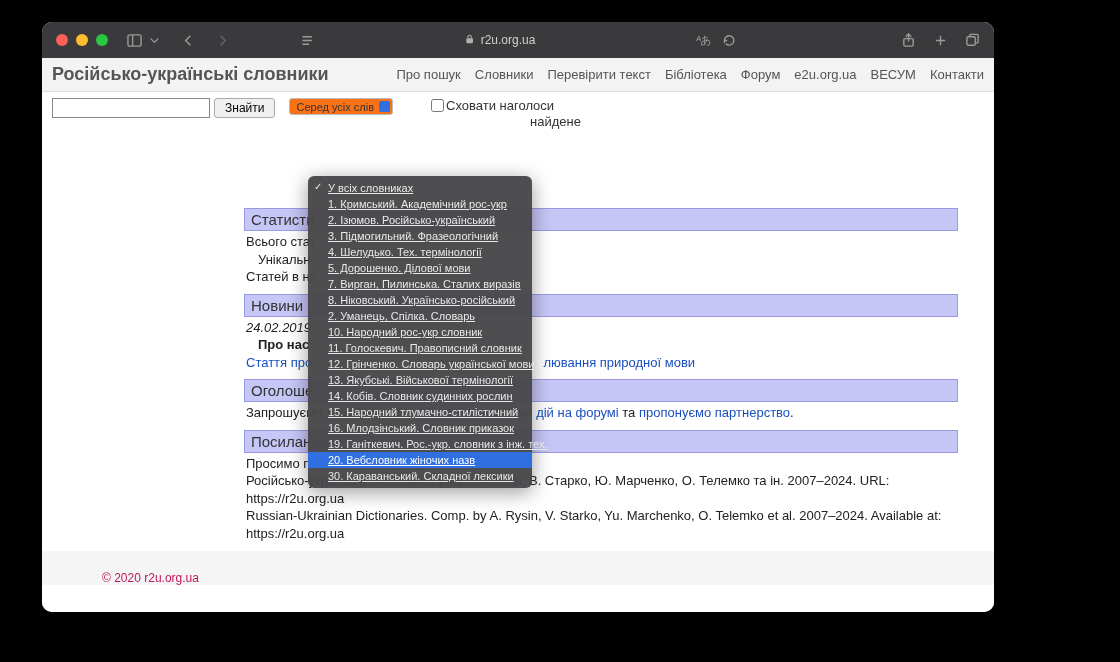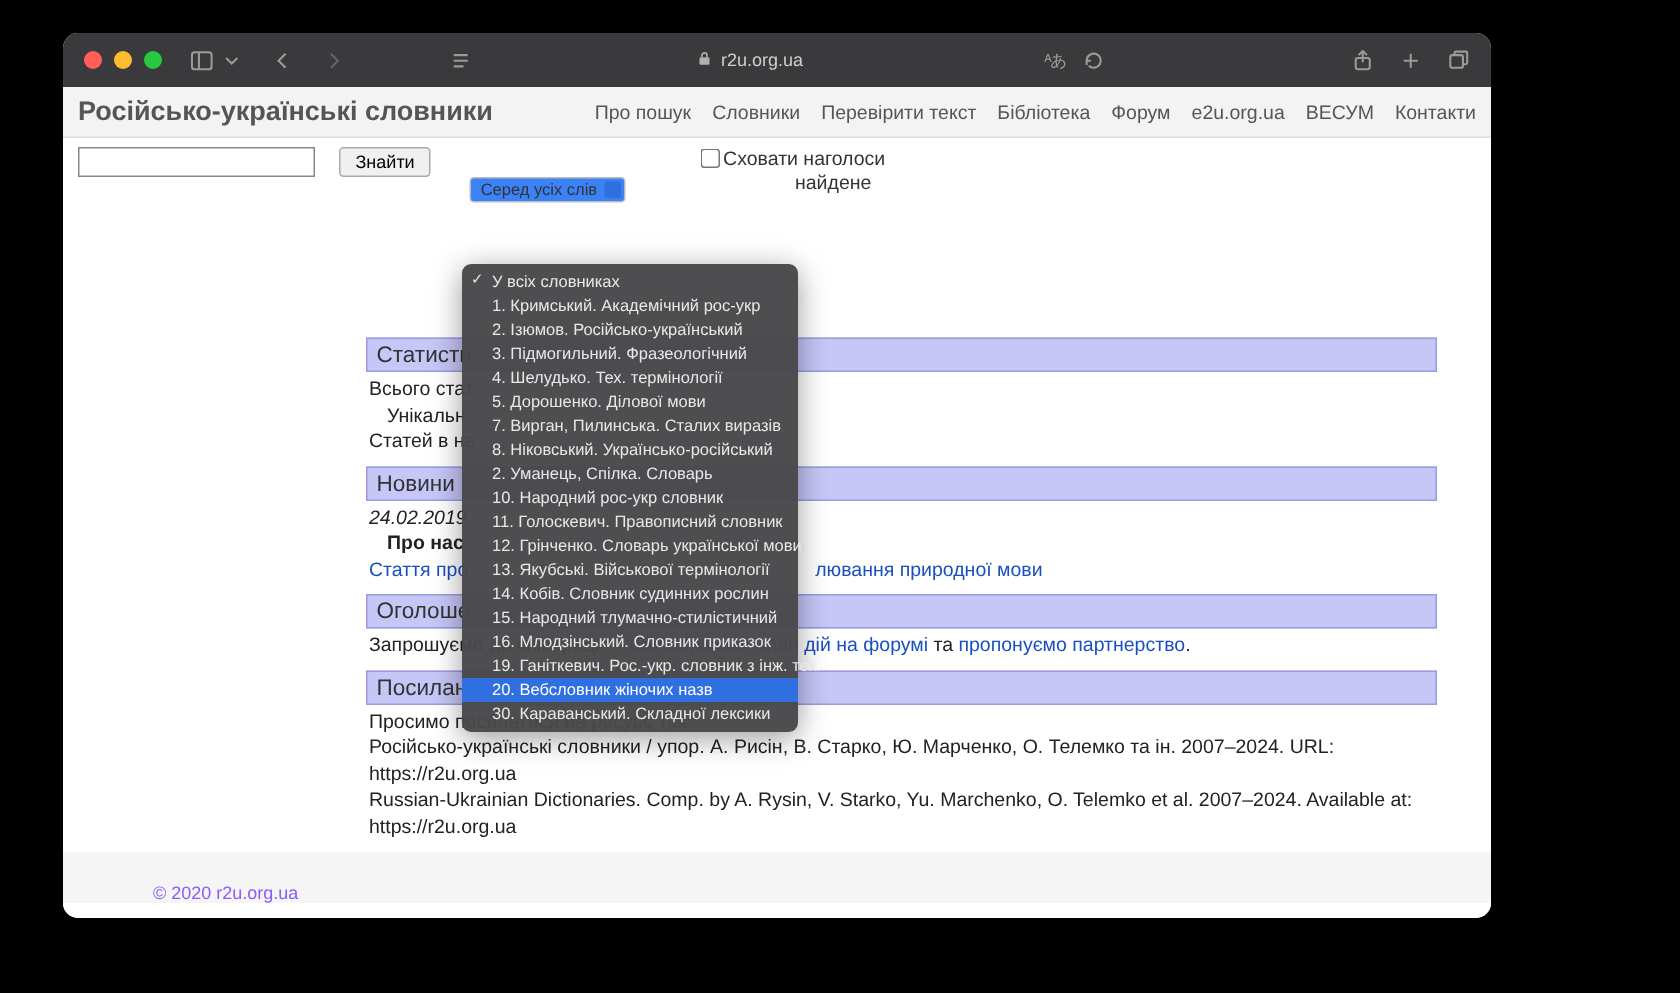--- a/index.html
+++ b/index.html
@@ -82,21 +82,21 @@
     display: flex;
     gap: 14px;
     font-size: 13px;
   }
   .top-nav a { color: #555; text-decoration: none; }
 
   .search-row {
     display: flex;
     align-items: flex-start;
     padding: 6px 10px;
-    gap: 16px;
+    gap: 4px;
     background: #fff;
     position: relative;
   }
   .search-input {
     width: 158px;
     height: 20px;
     border: 1px solid #888;
     font-size: 12px;
     padding: 0 2px;
   }
@@ -108,29 +108,28 @@
     background: #f0f0f0;
     border-radius: 3px;
   }
   .select-wrap {
     margin-left: 10px;
     position: relative;
   }
   .fake-select {
     font-size: 11px;
     color: #333;
-    background: #3b82f6;
+    background: #f97316;
     border: 0.5px solid #bbb;
     border-radius: 3px;
     padding: 1px 18px 1px 6px;
     height: 17px;
     line-height: 14px;
     display: inline-block;
     position: relative;
-    margin-top: 20px;
   }
   .fake-select::after {
     content: "";
     position: absolute;
     right: 2px;
     top: 2px;
     width: 11px;
     height: 11px;
     background: #2f6fe0;
     border-radius: 2px;
@@ -161,20 +160,21 @@
     box-shadow: 0 4px 20px rgba(0,0,0,0.4);
     z-index: 100;
     font-size: 11px;
     color: #e8e8e8;
   }
   .dropdown .item {
     padding: 1px 10px 1px 20px;
     line-height: 14px;
     white-space: nowrap;
     position: relative;
+    text-decoration: underline;
   }
   .dropdown .item.checked::before {
     content: "✓";
     position: absolute;
     left: 6px;
     top: 0px;
     font-size: 10px;
   }
   .dropdown .item.highlighted {
     background: #2f6fe0;
@@ -202,21 +202,21 @@
     line-height: 1.35;
   }
   .sect-body a { color: #1a4fc0; text-decoration: none; }
   .news-date { font-style: italic; }
   .news-bold { font-weight: bold; }
   .indent { padding-left: 12px; }
 
   .footer {
     padding: 20px 0 0 60px;
     font-size: 12px;
-    color: #8b5cf6;
+    color: #be185d;
     background: #f5f5f5;
   }
 </style>
 </head>
 <body>
 
 <div class="browser-window">
 
   <div class="titlebar">
     <div class="traffic-lights">

